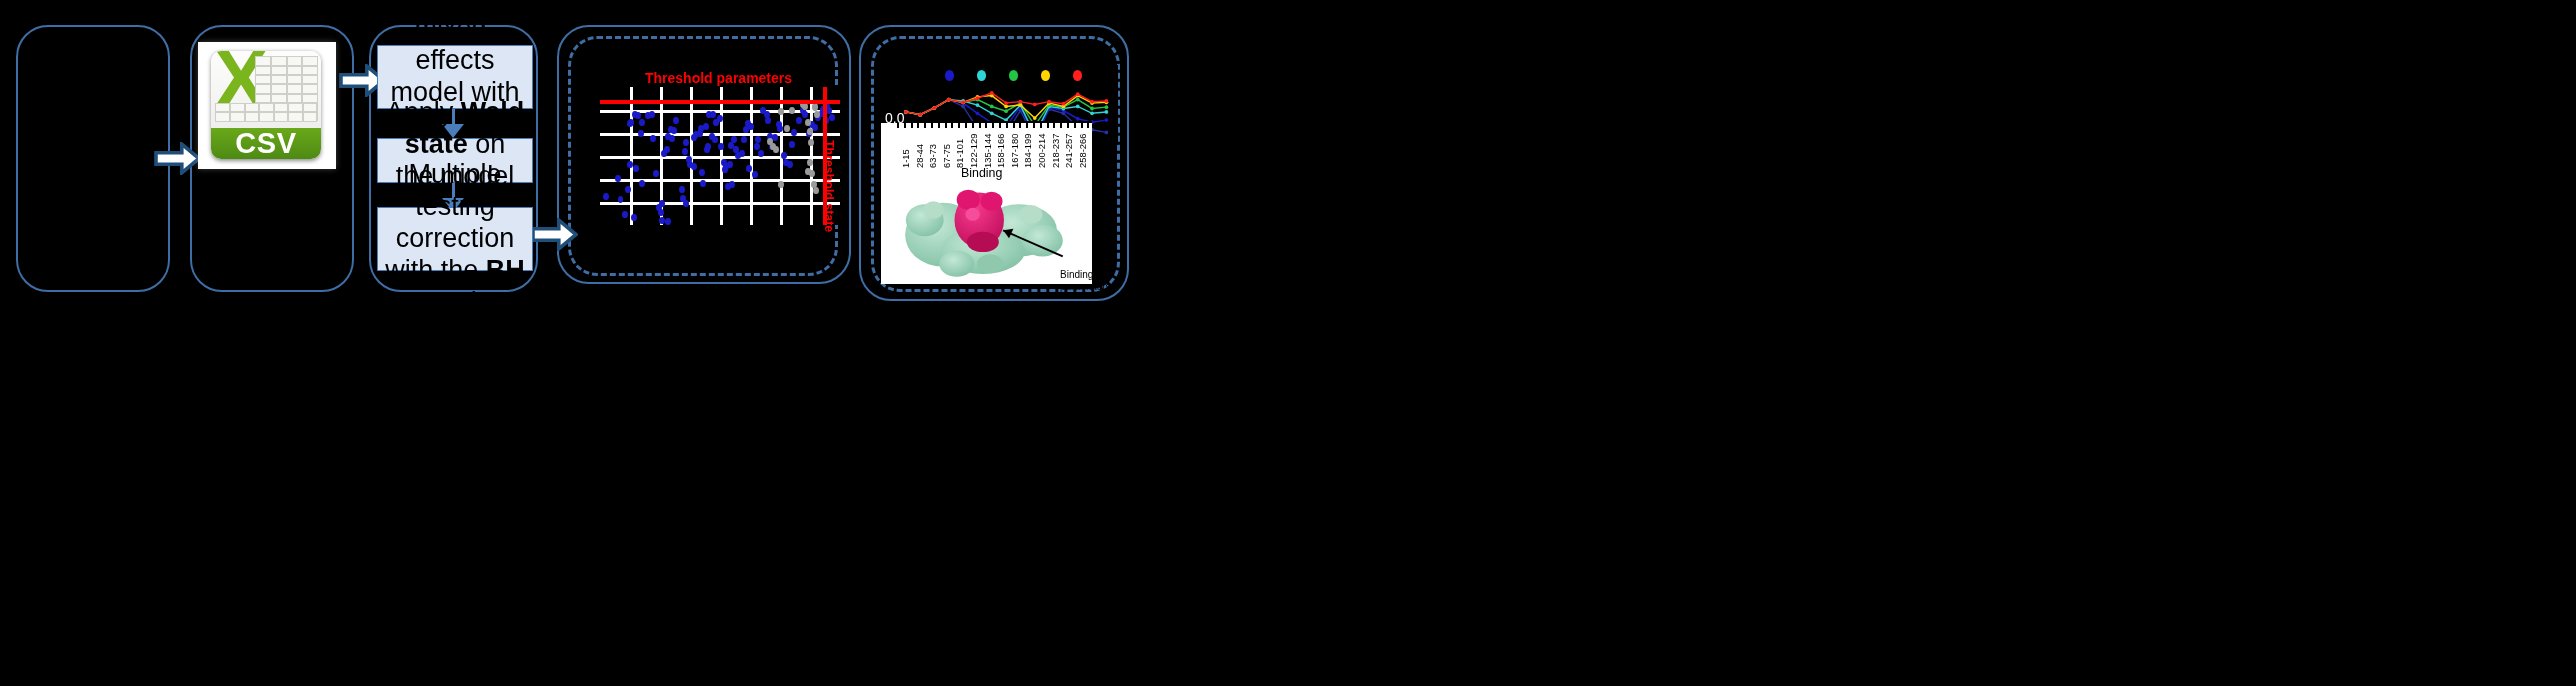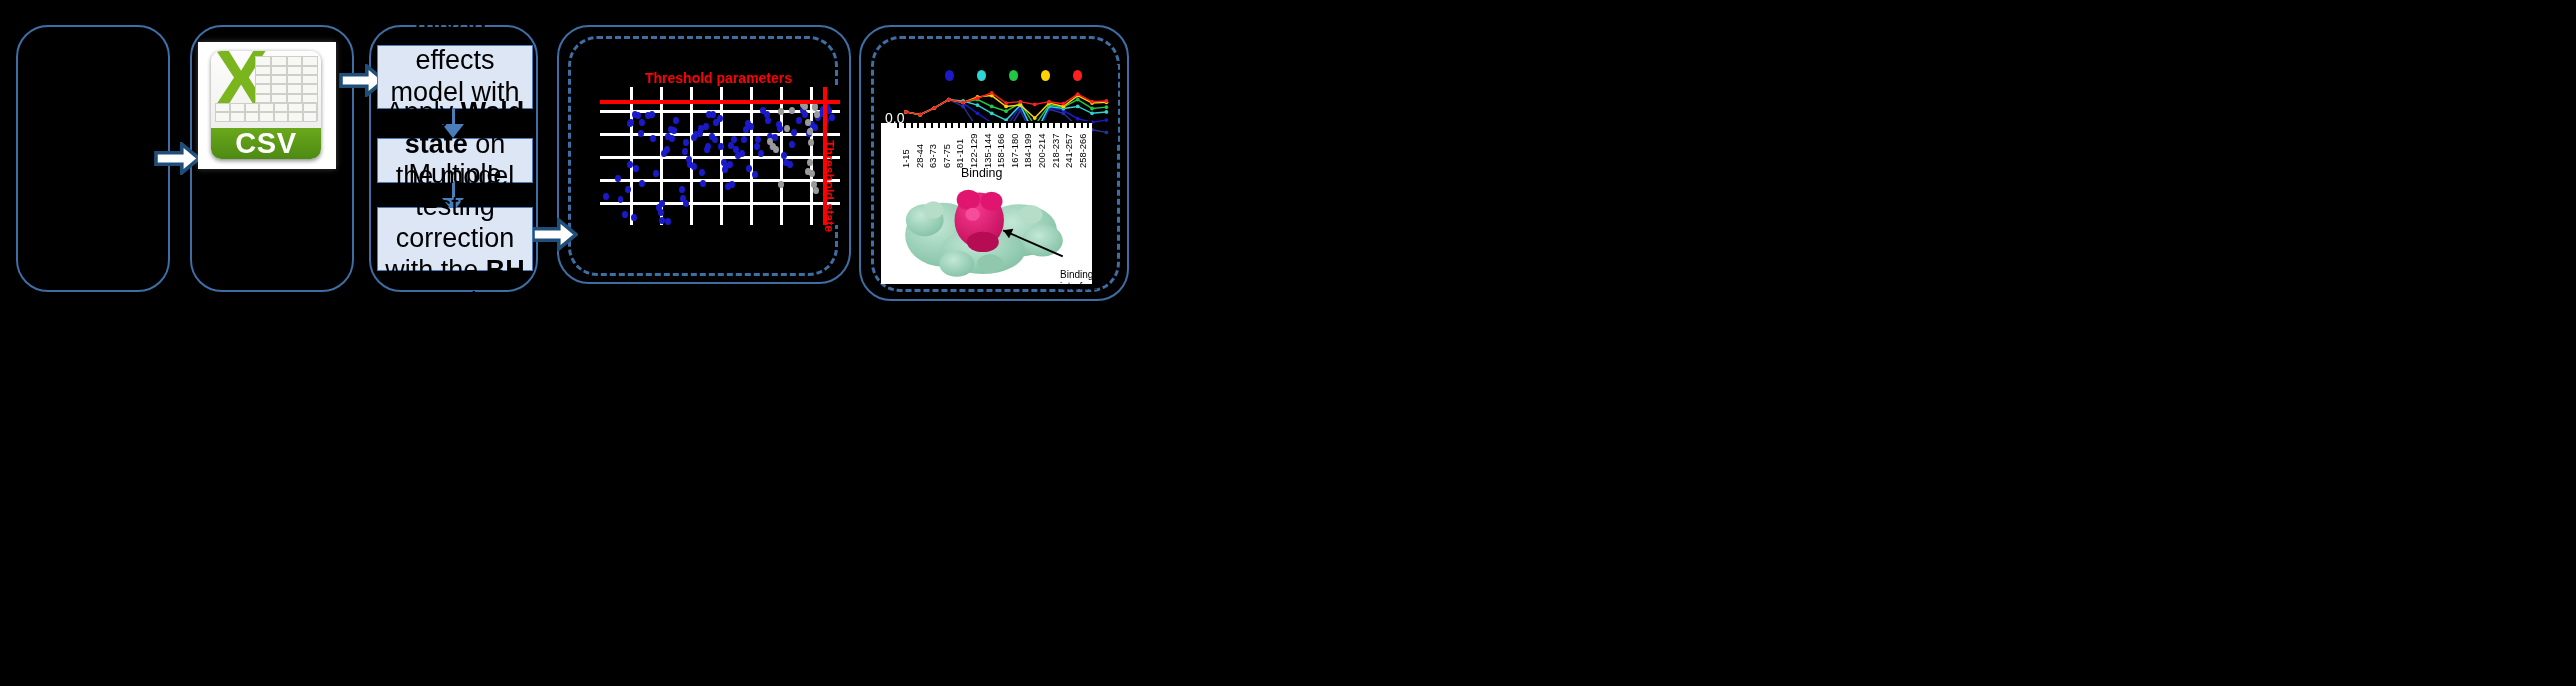--- a/index.html
+++ b/index.html
@@ -488,18 +488,18 @@
       <ellipse cx="126" cy="50" rx="10" ry="9" fill="#f54d9b"></ellipse>
     </g>
     <g>
       <line x1="250" y1="108" x2="168" y2="72" stroke="#000" stroke-width="2.6"></line>
       <polygon points="168,72 182,70 176,83" fill="#000"></polygon>
     </g>
   </svg>
 
   <div class="bindlab" style="left:179px;top:148px;font-size:10px;">
     <div>Binding</div>
-    <div>interface</div>
+    <div>parameters</div>
   </div>
 </div>
 
 <div class="ylab00" style="left:885px;top:110px;font-size:14px;color:#fff;">0.0</div>
 
 
 </body></html>

